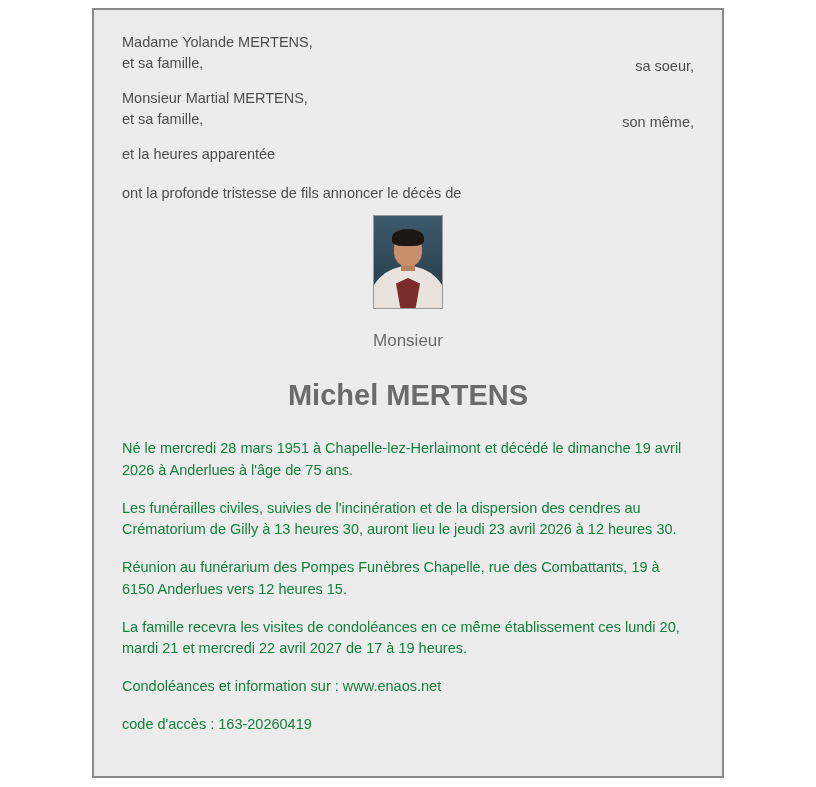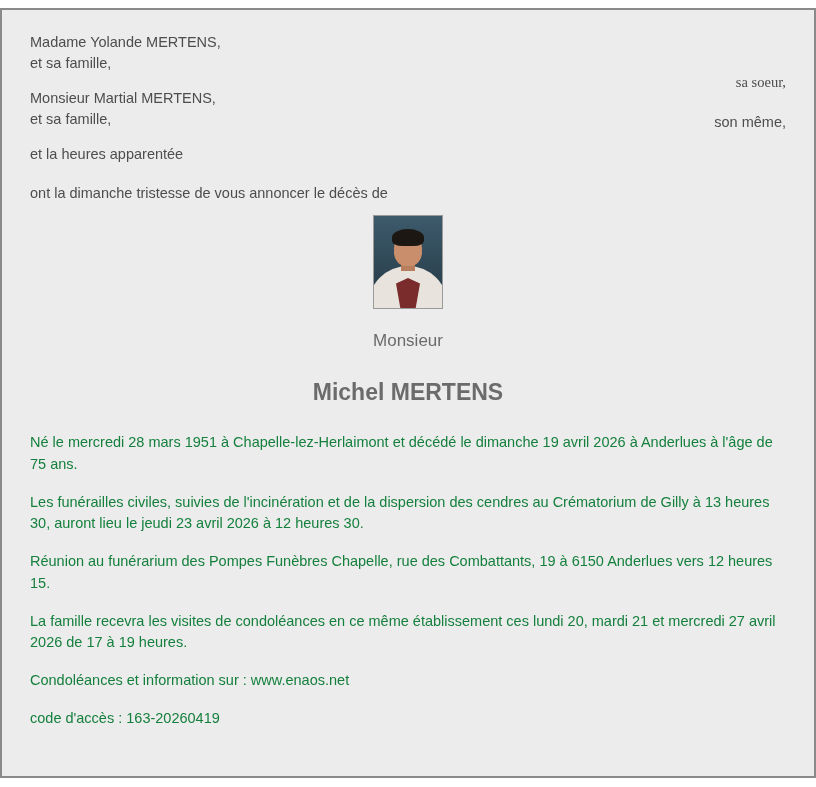--- a/index.html
+++ b/index.html
@@ -7,21 +7,21 @@
     padding: 0;
     background: #ffffff;
   }
   body {
     width: 816px;
     height: 787px;
     font-family: "Liberation Sans", sans-serif;
   }
   .notice-card {
     box-sizing: border-box;
-    width: 816px;
+    width: 632px;
     height: 770px;
     margin: 8px auto 0 auto;
     border: 2px solid #8a8a8a;
     background: #ececec;
     padding: 22px 28px 0 28px;
     position: relative;
   }
   .family-block {
     position: relative;
   }
@@ -36,21 +36,21 @@
     max-width: 520px;
   }
   .fam-rel {
     position: absolute;
     right: 0;
     bottom: 0;
     color: #4d4d4d;
     font-size: 14.5px;
     white-space: nowrap;
   }
-  .rel-soeur { top: 42px; right: 0; bottom: auto; font-family: Liberation Serif, serif; }
+  .rel-soeur { top: 26px; right: 0; bottom: auto; }
   .rel-frere { top: 26px; right: 0; bottom: auto; }
   .rel-fils  { top: 26px; right: 0; bottom: auto; }
 
   .announce {
     color: #4d4d4d;
     font-size: 14.5px;
     margin-top: 20px;
     margin-bottom: 6px;
   }
 
@@ -119,21 +119,21 @@
 
   .salutation {
     text-align: center;
     color: #6b6b6b;
     font-size: 17px;
     margin-top: 18px;
   }
   .deceased-name {
     text-align: center;
     color: #6b6b6b;
-    font-size: 23px;
+    font-size: 29px;
     font-weight: bold;
     margin-top: 28px;
     margin-bottom: 26px;
   }
 
   .para {
     color: #15803d;
     font-size: 14.5px;
     line-height: 1.5;
     margin-bottom: 16px;
@@ -161,38 +161,38 @@
     </div>
 
 
     <div class="fam-row">
       <div class="fam-names" style="white-space: pre-line;">et la heures apparentée</div>
       <div class="fam-rel"></div>
     </div>
 
   </div>
 
-  <div class="announce">ont la dimanche tristesse de vous annoncer le décès de</div>
+  <div class="announce">ont la profonde tristesse de fils annoncer le décès de</div>
 
   <div class="portrait-wrap">
     <div class="portrait">
       <div class="p-bg"></div>
       <div class="p-suit"></div>
       <div class="p-neck"></div>
       <div class="p-shirt"></div>
       <div class="p-head"></div>
       <div class="p-hair"></div>
     </div>
   </div>
 
   <div class="salutation">Monsieur</div>
 
   <div class="deceased-name">Michel MERTENS</div>
 
   <div class="para">Né le mercredi 28 mars 1951 à Chapelle-lez-Herlaimont et décédé le dimanche 19 avril 2026 à Anderlues à l'âge de 75 ans.</div>
   <div class="para">Les funérailles civiles, suivies de l'incinération et de la dispersion des cendres au Crématorium de Gilly à 13 heures 30, auront lieu le jeudi 23 avril 2026 à 12 heures 30.</div>
   <div class="para">Réunion au funérarium des Pompes Funèbres Chapelle, rue des Combattants, 19 à 6150 Anderlues vers 12 heures 15.</div>
-  <div class="para">La famille recevra les visites de condoléances en ce même établissement ces lundi 20, mardi 21 et mercredi 27 avril 2026 de 17 à 19 heures.</div>
+  <div class="para">La famille recevra les visites de condoléances en ce même établissement ces lundi 20, mardi 21 et mercredi 22 avril 2027 de 17 à 19 heures.</div>
 
   <div class="para para-tight">Condoléances et information sur : www.enaos.net</div>
   <div class="para">code d'accès : 163-20260419</div>
 
 </div>
 
 </body></html>

